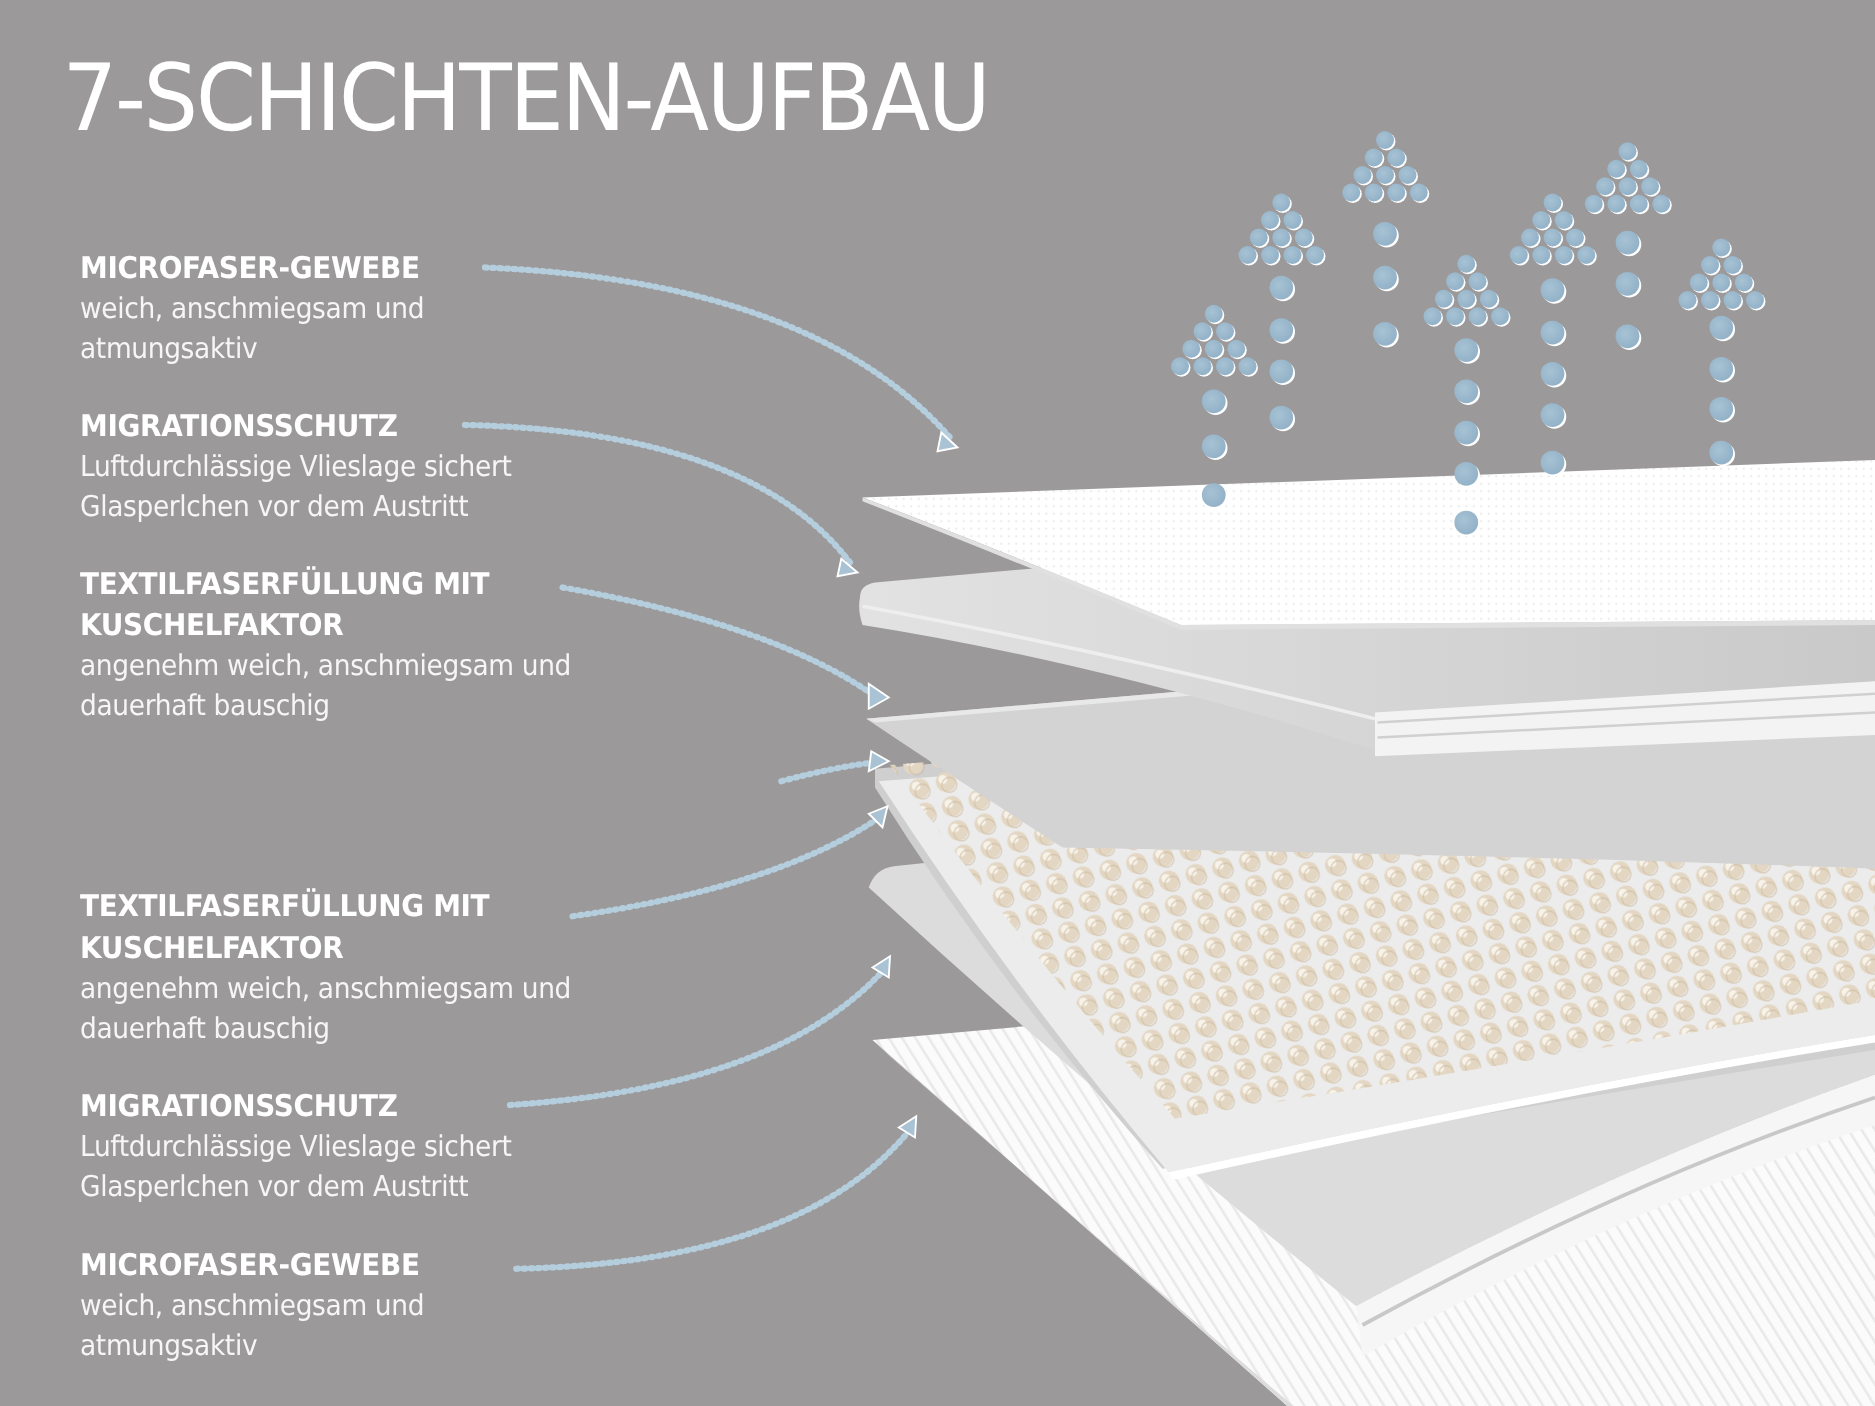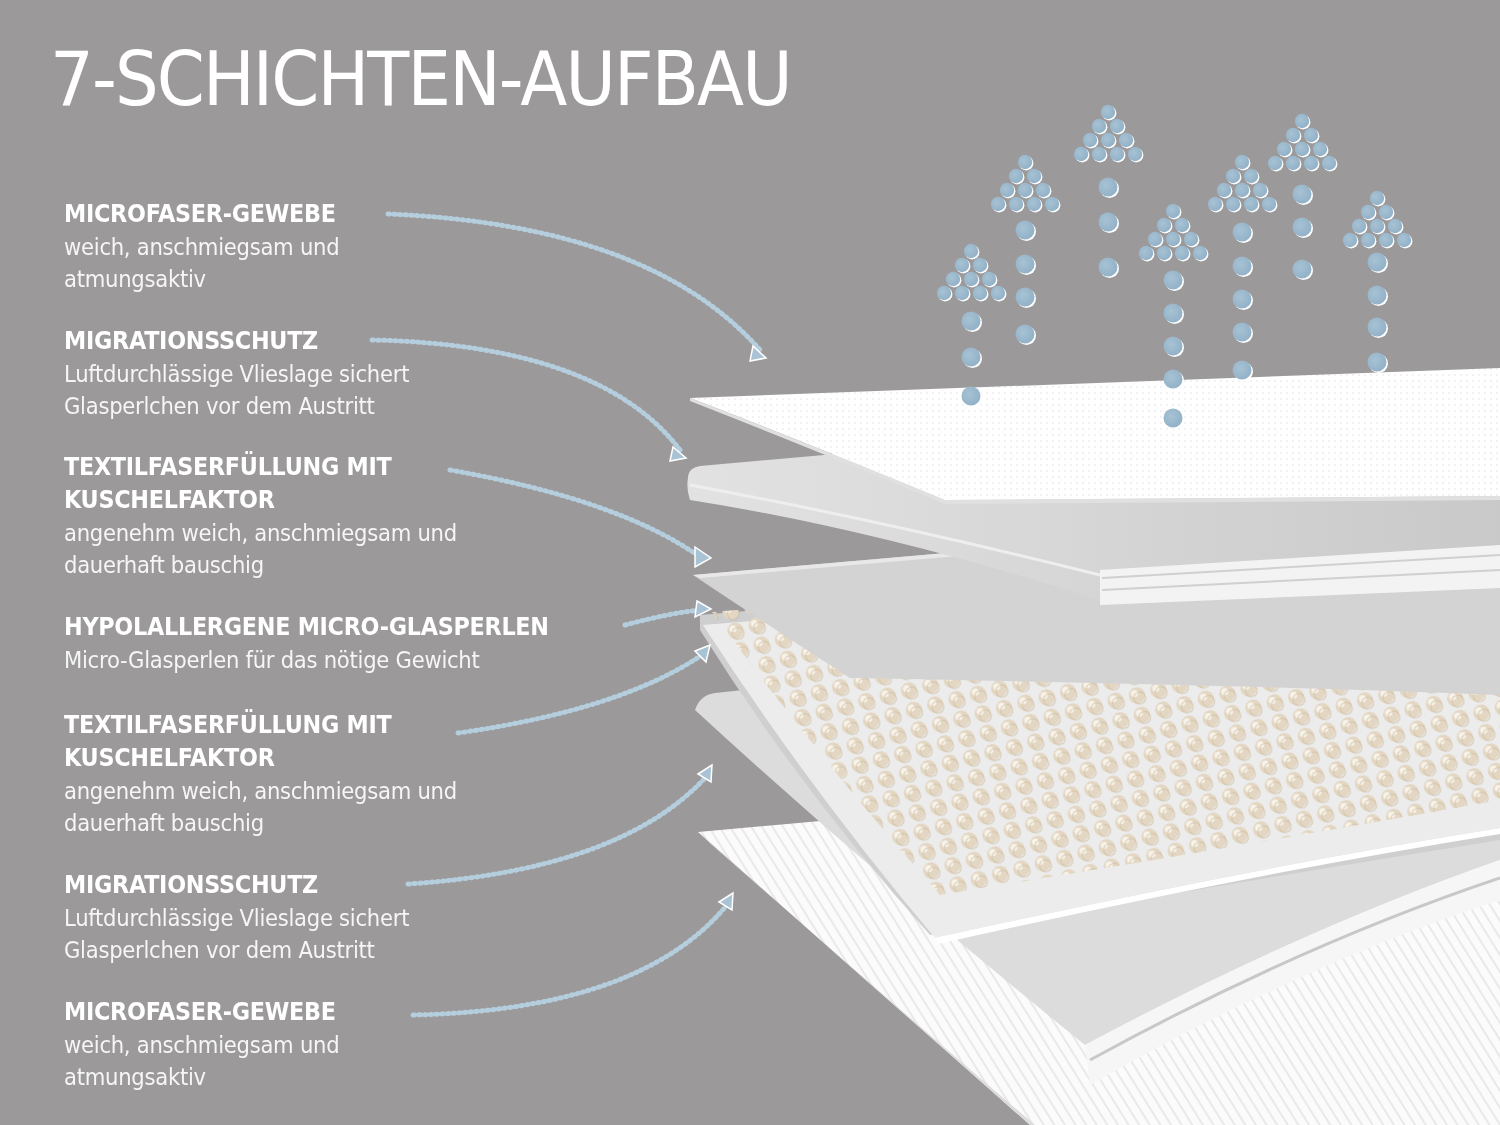--- a/index.html
+++ b/index.html
@@ -269,24 +269,20 @@
     <div class="desc">Glasperlchen vor dem Austritt</div>
   </div>
 
   <div class="label" style="top:451px">
     <div class="head">TEXTILFASERFÜLLUNG MIT</div>
     <div class="head">KUSCHELFAKTOR</div>
     <div class="desc">angenehm weich, anschmiegsam und</div>
     <div class="desc">dauerhaft bauschig</div>
   </div>
 
-  <div class="label" style="top:611px">
-    <div class="head">HYPOLALLERGENE MICRO-GLASPERLEN</div>
-    <div class="desc">Micro-Glasperlen für das nötige Gewicht</div>
-  </div>
 
   <div class="label" style="top:709px">
     <div class="head">TEXTILFASERFÜLLUNG MIT</div>
     <div class="head">KUSCHELFAKTOR</div>
     <div class="desc">angenehm weich, anschmiegsam und</div>
     <div class="desc">dauerhaft bauschig</div>
   </div>
 
   <div class="label" style="top:869px">
     <div class="head">MIGRATIONSSCHUTZ</div>

